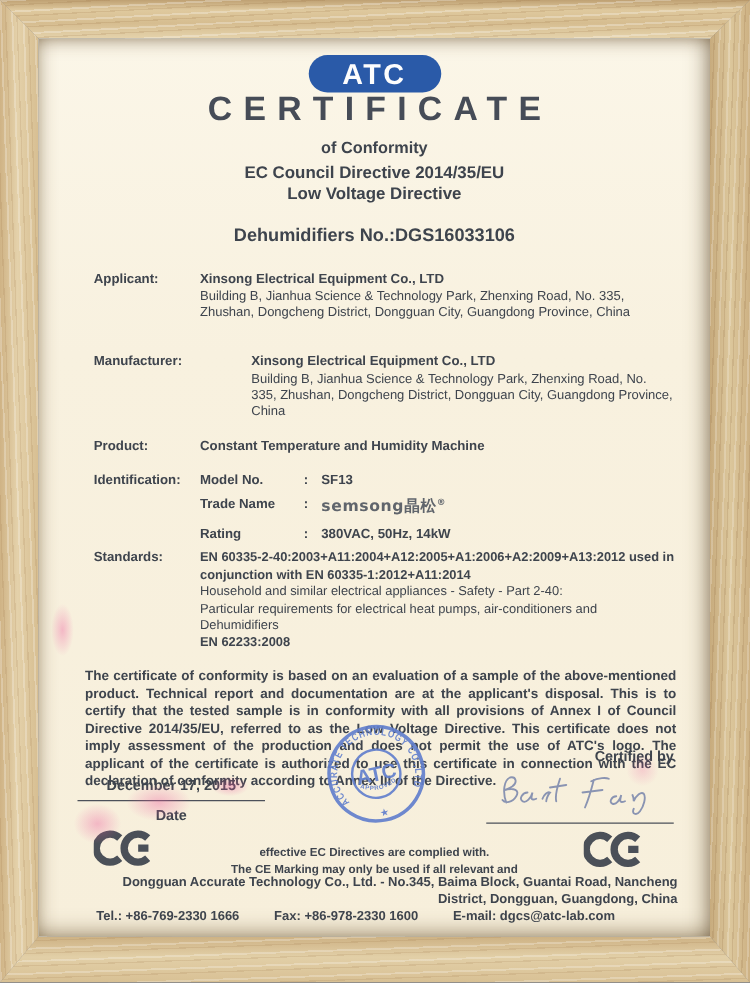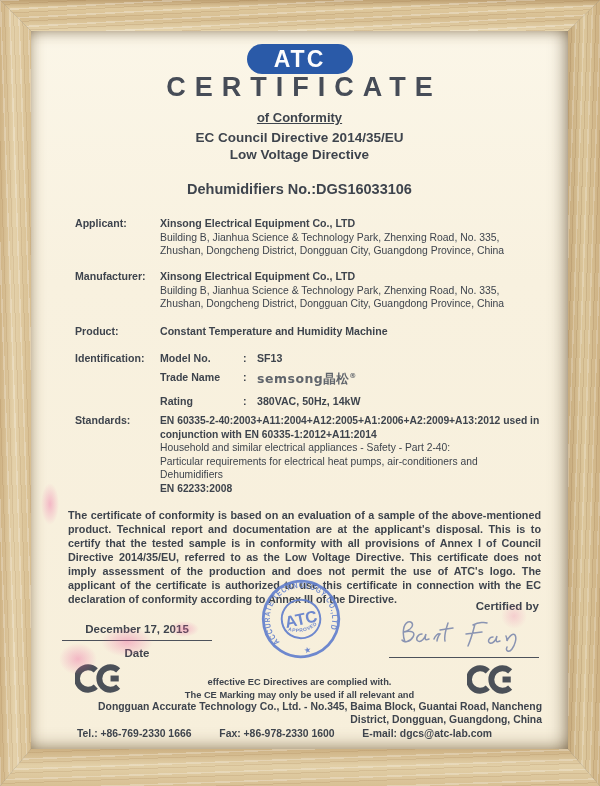--- a/index.html
+++ b/index.html
@@ -33,30 +33,30 @@
     box-shadow:inset 0 12px 14px -11px rgba(100,75,40,.55),
                inset 12px 0 14px -11px rgba(100,75,40,.4),
                inset -14px 0 16px -11px rgba(80,58,30,.55),
                inset 0 -14px 16px -11px rgba(100,75,40,.5);}
   
   .logo-pill{width:106px;height:30px;margin:13px auto 0;border-radius:16px;
     background:#2a5aa8;display:flex;align-items:center;justify-content:center;}
   .logo-pill span{color:#fdfdfd;font-weight:bold;font-size:23px;letter-spacing:2px;}
   .title{margin-top:-2px;text-align:center;font-weight:bold;font-size:27px;
     letter-spacing:9px;padding-left:9px;color:#464c57;}
-  .sub1{margin-top:7px;text-align:center;font-weight:bold;font-size:13px;text-decoration:underline;}
+  .sub1{margin-top:7px;text-align:center;font-weight:bold;font-size:13px;}
   .sub2{margin-top:5px;text-align:center;font-weight:bold;font-size:13.5px;line-height:16px;}
   .sub3{text-align:center;font-weight:bold;font-size:13.5px;line-height:17px;}
   .reg{margin-top:18px;text-align:center;font-weight:bold;font-size:14.5px;}
   
   .row{display:grid;grid-template-columns:85px 1fr;padding:0 28px 0 44px;font-size:10.6px;}
   .row .lab{font-weight:bold;}
   .row .company{font-weight:bold;}
   .addr{font-weight:normal;font-size:10.4px;line-height:13px;margin-top:2px;}
-  .mt20{margin-top:20px;} .mt13{margin-top:13px;} .mt15{margin-top:15px;}
+  .mt20{margin-top:20px;} .mt13{margin-top:26px;gap:41px;} .mt15{margin-top:15px;}
   .ident-sub{display:grid;grid-template-columns:83px 14px 1fr;margin-bottom:7px;font-weight:bold;}
   .brand{font-size:12.5px;color:#60656c;letter-spacing:.5px;font-family:"DejaVu Sans",sans-serif;}
   .brand sup{font-size:7px;}
   .std{line-height:13.5px;font-size:10.3px;}
   .std.b{font-weight:bold;}
   .decl{margin:13px 27px 0 37px;font-weight:bold;font-size:10.8px;line-height:14px;text-align:justify;}
   
   .abs{position:absolute;}
   .stamp{left:229px;top:547px;width:82px;height:82px;transform:rotate(-12deg);opacity:.92;}
   .certified{left:358px;top:569px;width:150px;text-align:right;}

